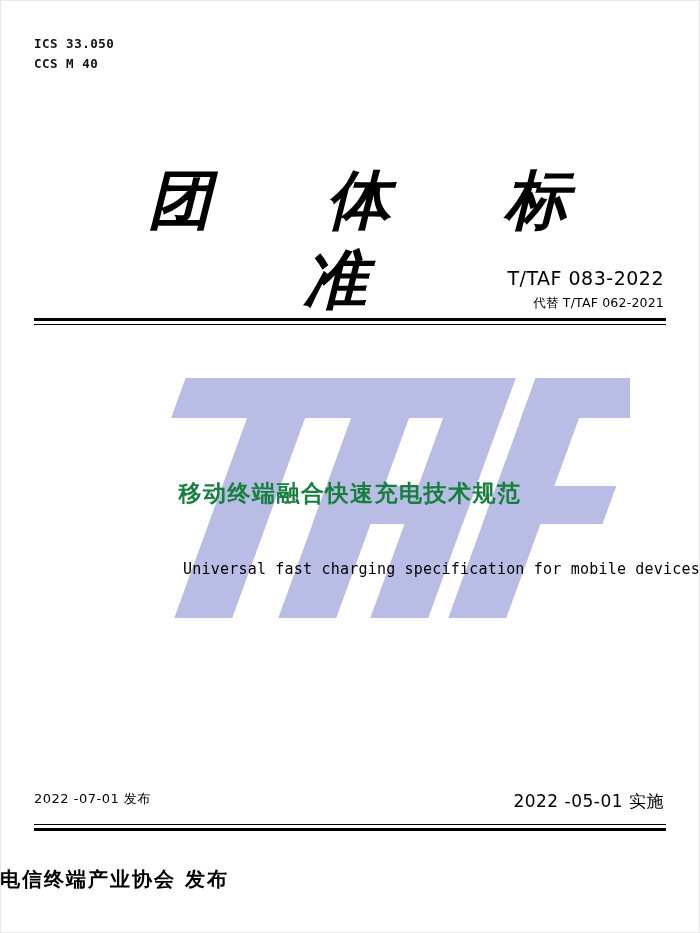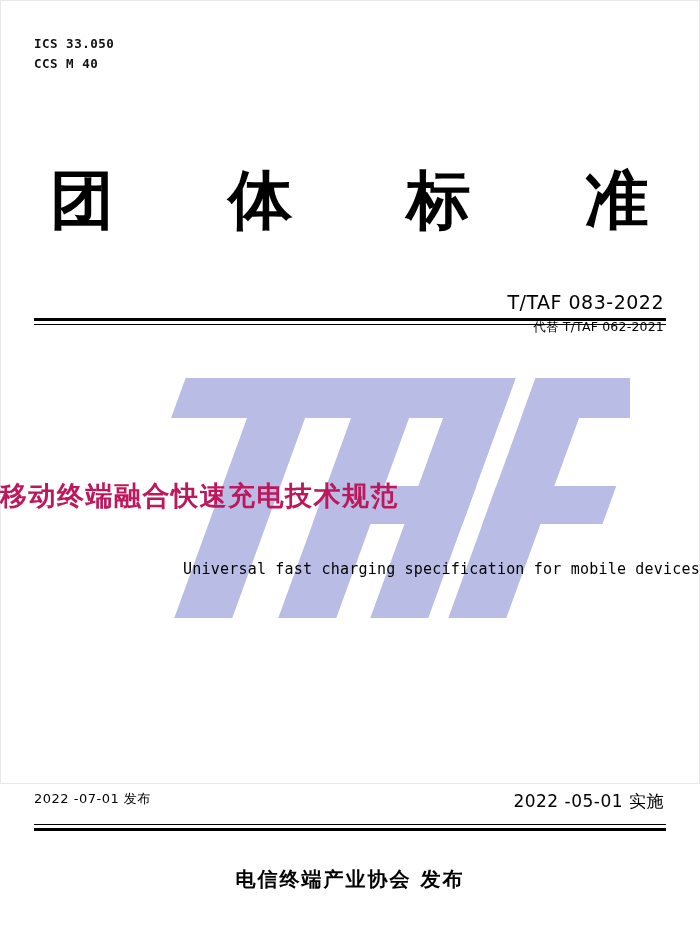--- a/index.html
+++ b/index.html
@@ -10,21 +10,21 @@
   body {
     width: 700px;
     height: 933px;
     font-family: "Liberation Sans", sans-serif;
     color: #000000;
     overflow: hidden;
   }
   .page {
     position: relative;
     width: 700px;
-    height: 784px;
+    height: 933px;
     background: #ffffff;
     box-sizing: border-box;
   }
 
   
   .codes {
     position: absolute;
     left: 34px;
     top: 34px;
     font-family: "DejaVu Sans Mono", "Liberation Mono", monospace;
@@ -32,48 +32,48 @@
     letter-spacing: 0.5px;
     line-height: 20px;
     font-weight: 700;
     color: #111;
   }
   .codes div { white-space: pre; }
 
   
   .std-title {
     position: absolute;
-    left: 4px;
+    left: 16px;
     right: 0;
     top: 160px;
-    text-align: left;
+    text-align: center;
     font-family: "DejaVu Sans", sans-serif;
     font-size: 64px;
     font-weight: 700;
     letter-spacing: 46px;
     text-indent: 46px;
     line-height: 80px;
     color: #000;
+    font-style: italic;
   }
 
   
   .std-number {
     position: absolute;
     right: 36px;
     top: 266px;
     text-align: right;
     line-height: 1.35;
   }
   .std-number .main {
     font-family: "DejaVu Sans", sans-serif;
     font-size: 19px;
     font-weight: 500;
     letter-spacing: 0.5px;
     color: #000;
-    margin-top: 24px;
   }
   .std-number .replaces {
     font-family: "DejaVu Sans", sans-serif;
     font-size: 12.5px;
     letter-spacing: 0.2px;
     margin-top: 3px;
     color: #000;
   }
 
   
@@ -105,25 +105,26 @@
     pointer-events: none;
   }
   .watermark svg { display: block; margin: 0 auto; }
 
   
   .doc-title-cn {
     position: absolute;
     left: 0;
     right: 0;
     top: 478px;
-    font-family: "DejaVu Sans", sans-serif;
-    font-size: 27px;
+    text-align: center;
+    font-family: "DejaVu Sans", sans-serif;
+    font-size: 23px;
     font-weight: 700;
     letter-spacing: 1.5px;
-    color: #be185d;
+    color: #15803d;
   }
   .doc-title-en {
     position: absolute;
     left: 0;
     right: 0;
     top: 560px;
     text-align: right;
     font-family: "DejaVu Sans Mono", "Liberation Mono", monospace;
     font-size: 15px;
     letter-spacing: 0.2px;
@@ -167,21 +168,20 @@
     letter-spacing: 0.5px;
     color: #000;
   }
 
   
   .publisher {
     position: absolute;
     left: 0;
     right: 0;
     top: 866px;
-    text-align: center;
     font-family: "DejaVu Serif", "Liberation Serif", serif;
     font-size: 20px;
     font-weight: 700;
     letter-spacing: 2px;
     color: #000;
   }
 
   
   .page-edge {
     position: absolute;

